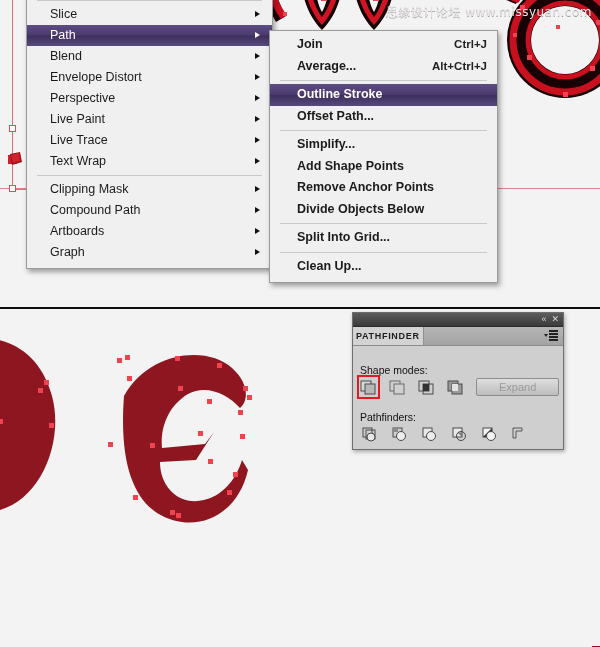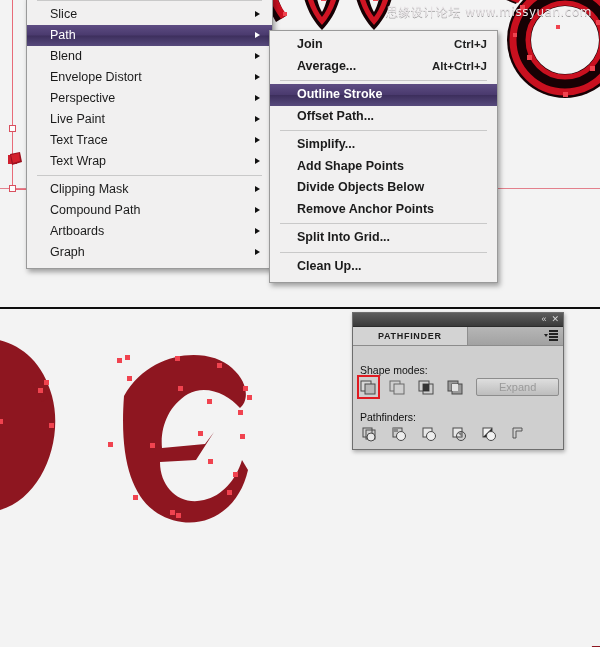--- a/index.html
+++ b/index.html
@@ -66,21 +66,21 @@
     height:13px;background:linear-gradient(to bottom,#5c5c5c,#3a3a3a);
     position:relative;border-bottom:1px solid #2b2b2b;
   }
   .pf-tb-btns{position:absolute;right:4px;top:1px;display:flex;gap:5px;align-items:center;}
   .pf-tb-btns span{color:#d6d6d6;font-size:9px;line-height:11px;}
   .pf-tabrow{
     height:18px;background:linear-gradient(to bottom,#b6b6b6,#a2a2a2);
     display:flex;align-items:stretch;border-bottom:1px solid #8c8c8c;position:relative;
   }
   .pf-tab{
-    background:#d3d3d3;padding:0 25px;display:flex;align-items:center;
+    background:#d3d3d3;padding:0 3px;display:flex;align-items:center;
     font-size:9px;font-weight:bold;letter-spacing:.7px;color:#1d1d1d;
     border-right:1px solid #8e8e8e;
   }
   .pf-menu-icon{position:absolute;right:5px;top:3px;display:flex;align-items:center;gap:1px;}
   .pf-menu-icon .tri{width:0;height:0;border-top:3px solid #222;border-left:2.5px solid transparent;border-right:2.5px solid transparent;}
   .pf-menu-icon .bars{display:flex;flex-direction:column;gap:1.5px;}
   .pf-menu-icon .bars i{display:block;width:9px;height:1.5px;background:#222;}
   .pf-body{padding:3px 7px 6px 7px;background:#cfcfcf;}
   .pf-label{font-size:10.5px;color:#111;margin:15px 0 2px 0;font-weight:400;}
   .pf-row{display:flex;align-items:center;}
@@ -185,21 +185,21 @@
       </div>
       <div class="mi">
         <span>Perspective</span>
         <span class="arrow"></span>
       </div>
       <div class="mi">
         <span>Live Paint</span>
         <span class="arrow"></span>
       </div>
       <div class="mi">
-        <span>Text Trace</span>
+        <span>Live Trace</span>
         <span class="arrow"></span>
       </div>
       <div class="mi">
         <span>Text Wrap</span>
         <span class="arrow"></span>
       </div>
       <div class="sep"></div>
       <div class="mi">
         <span>Clipping Mask</span>
         <span class="arrow"></span>
@@ -237,24 +237,24 @@
         <span>Offset Path...</span>
       </div>
       <div class="sep"></div>
       <div class="mi">
         <span>Simplify...</span>
       </div>
       <div class="mi">
         <span>Add Shape Points</span>
       </div>
       <div class="mi">
+        <span>Remove Anchor Points</span>
+      </div>
+      <div class="mi">
         <span>Divide Objects Below</span>
-      </div>
-      <div class="mi">
-        <span>Remove Anchor Points</span>
       </div>
       <div class="sep"></div>
       <div class="mi">
         <span>Split Into Grid...</span>
       </div>
       <div class="sep"></div>
       <div class="mi">
         <span>Clean Up...</span>
       </div>
       <div style="height:5px"></div>

